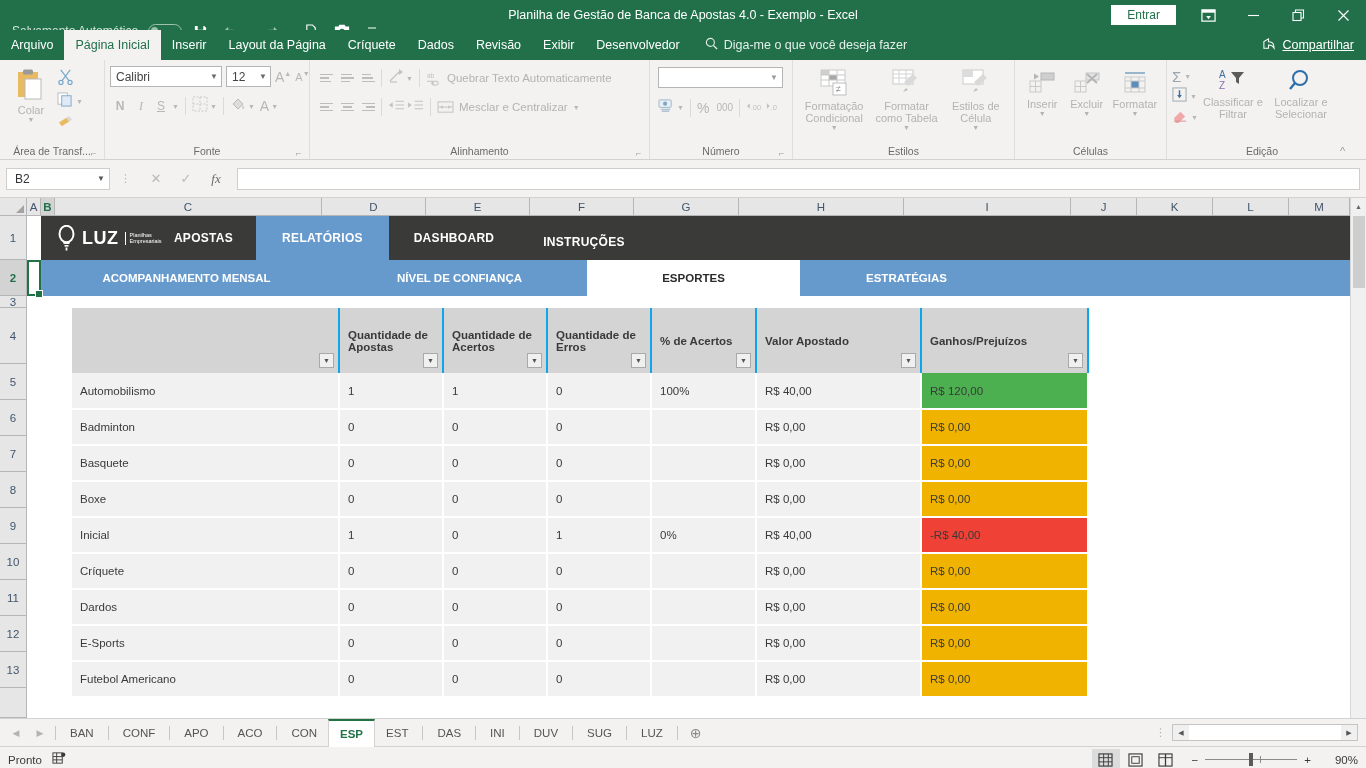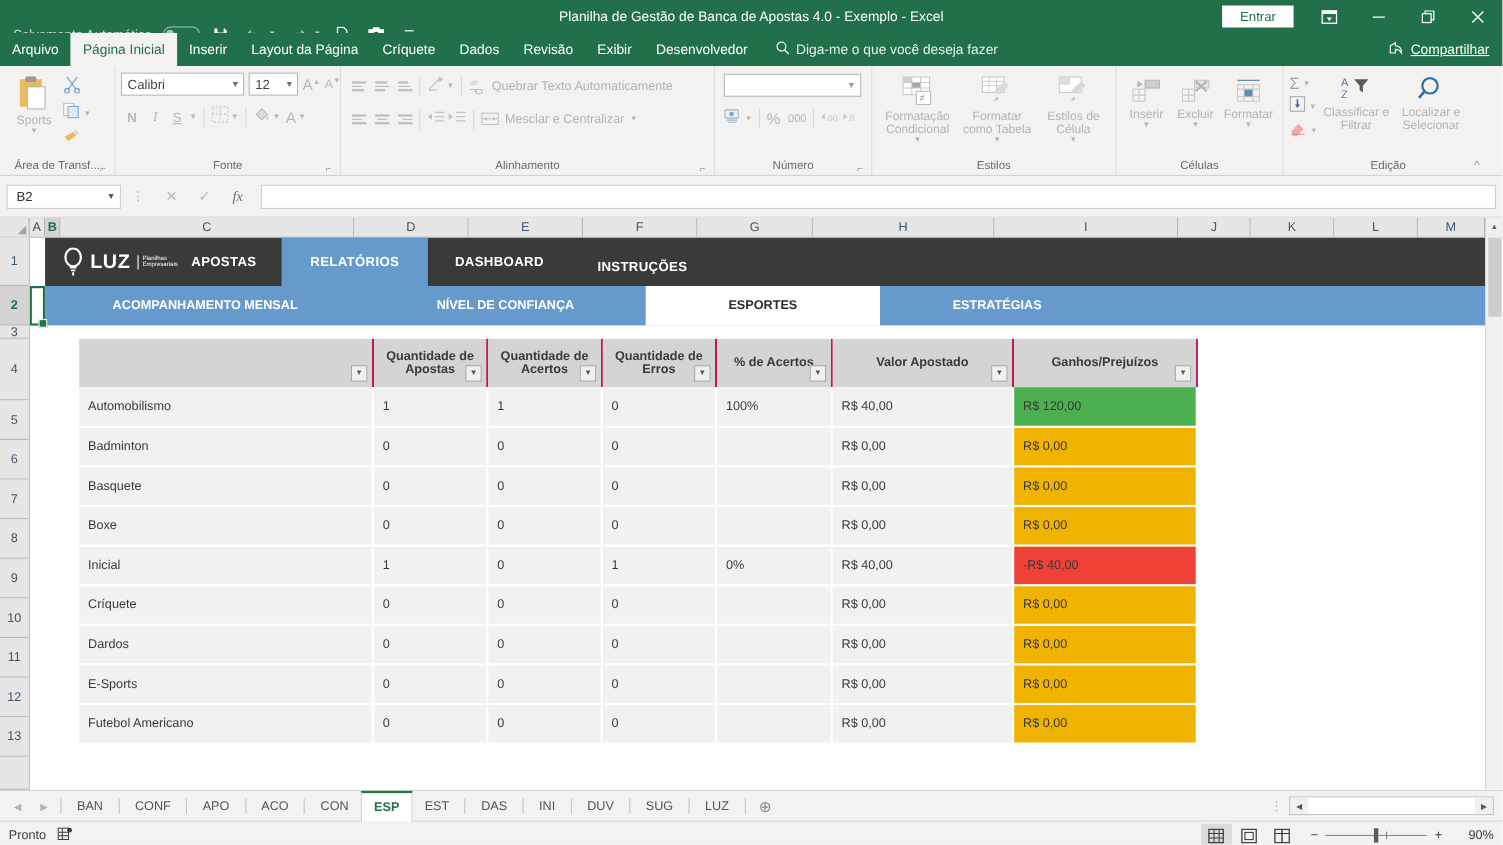--- a/index.html
+++ b/index.html
@@ -197,22 +197,22 @@
     font-size: 11.5px; font-weight: bold;
   }
   .nav2-item.active2 { background: #ffffff; color: #2b2b2b; }
 
   .spacer-row { height: 12px; background: #ffffff; }
 
   
   table.data { border-collapse: collapse; table-layout: fixed; }
   table.data th {
     background: #d4d4d4; color: #3a3a3a; font-size: 11.5px; font-weight: bold;
-    text-align: center; vertical-align: middle; padding: 4px 8px;
-    border-right: 2px solid #be185d; height: 44px; position: relative;
+    text-align: left; vertical-align: middle; padding: 4px 8px;
+    border-right: 2px solid #0ea5e9; height: 65px; position: relative;
   }
   .filter-btn {
     position: absolute; right: 4px; bottom: 5px; width: 15px; height: 15px;
     background: #f0f0f0; border: 1px solid #a9a9a9;
     display: flex; align-items: center; justify-content: center;
     font-size: 7px; color: #555;
   }
   table.data td {
     font-size: 11.5px; color: #3a3a3a; padding: 0 8px; height: 36px;
     vertical-align: middle; background: #f1f1f1;
@@ -411,21 +411,21 @@
 <div class="ribbon">
 
   <div class="group" style="width:105px;">
     <div class="group-body" style="padding-top:6px;">
       <div class="big-btn" style="width:52px;">
         <svg width="34" height="34" viewBox="0 0 34 34">
           <rect x="4" y="4" width="20" height="25" fill="#e8bb62"></rect>
           <rect x="9" y="1.5" width="10" height="5" rx="1.5" fill="#9a9a9a"></rect>
           <rect x="11" y="11" width="16" height="20" fill="#ffffff" stroke="#b9b9b9"></rect>
         </svg>
-        <span class="lbl">Sports</span>
+        <span class="lbl">Colar</span>
         <span class="car">▼</span>
       </div>
       <div style="display:flex;flex-direction:column;gap:3px;padding-top:3px;">
         <span>
           <svg width="17" height="16" viewBox="0 0 18 17">
               <path stroke="#7aa9cc" stroke-width="1.3" fill="none" d="M4 1l9 12M14 1L5 13"></path>
               <circle cx="4.2" cy="14.4" r="2.2" fill="none" stroke="#7aa9cc" stroke-width="1.3"></circle>
               <circle cx="13.8" cy="14.4" r="2.2" fill="none" stroke="#7aa9cc" stroke-width="1.3"></circle>
             </svg>
         </span>

